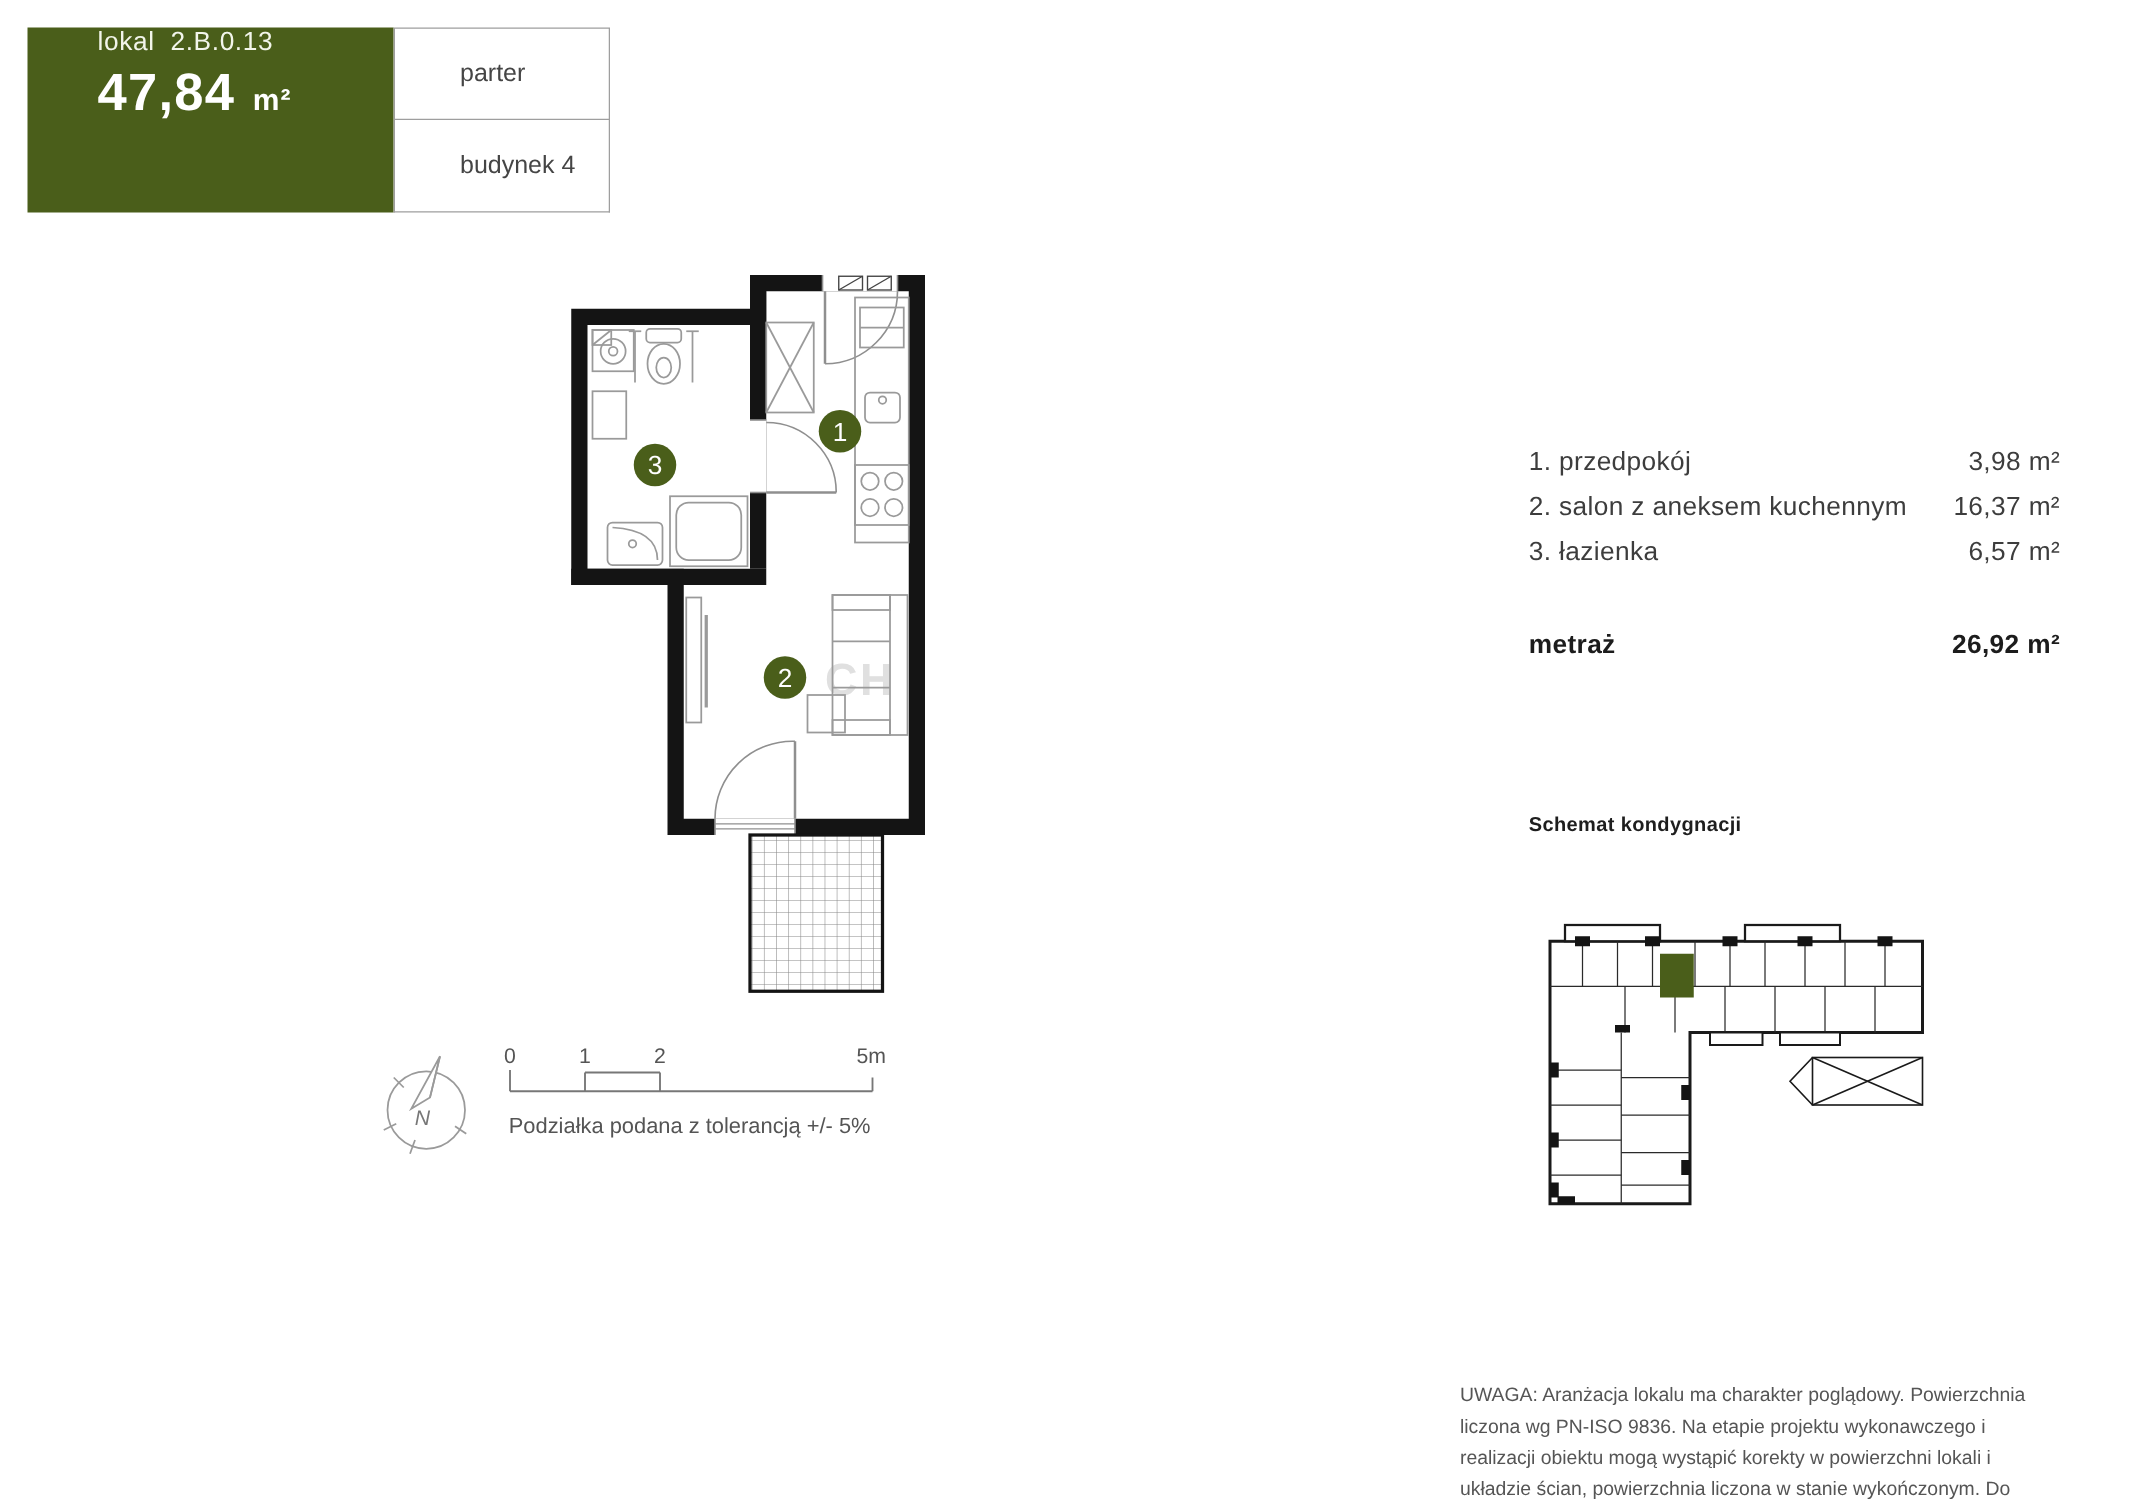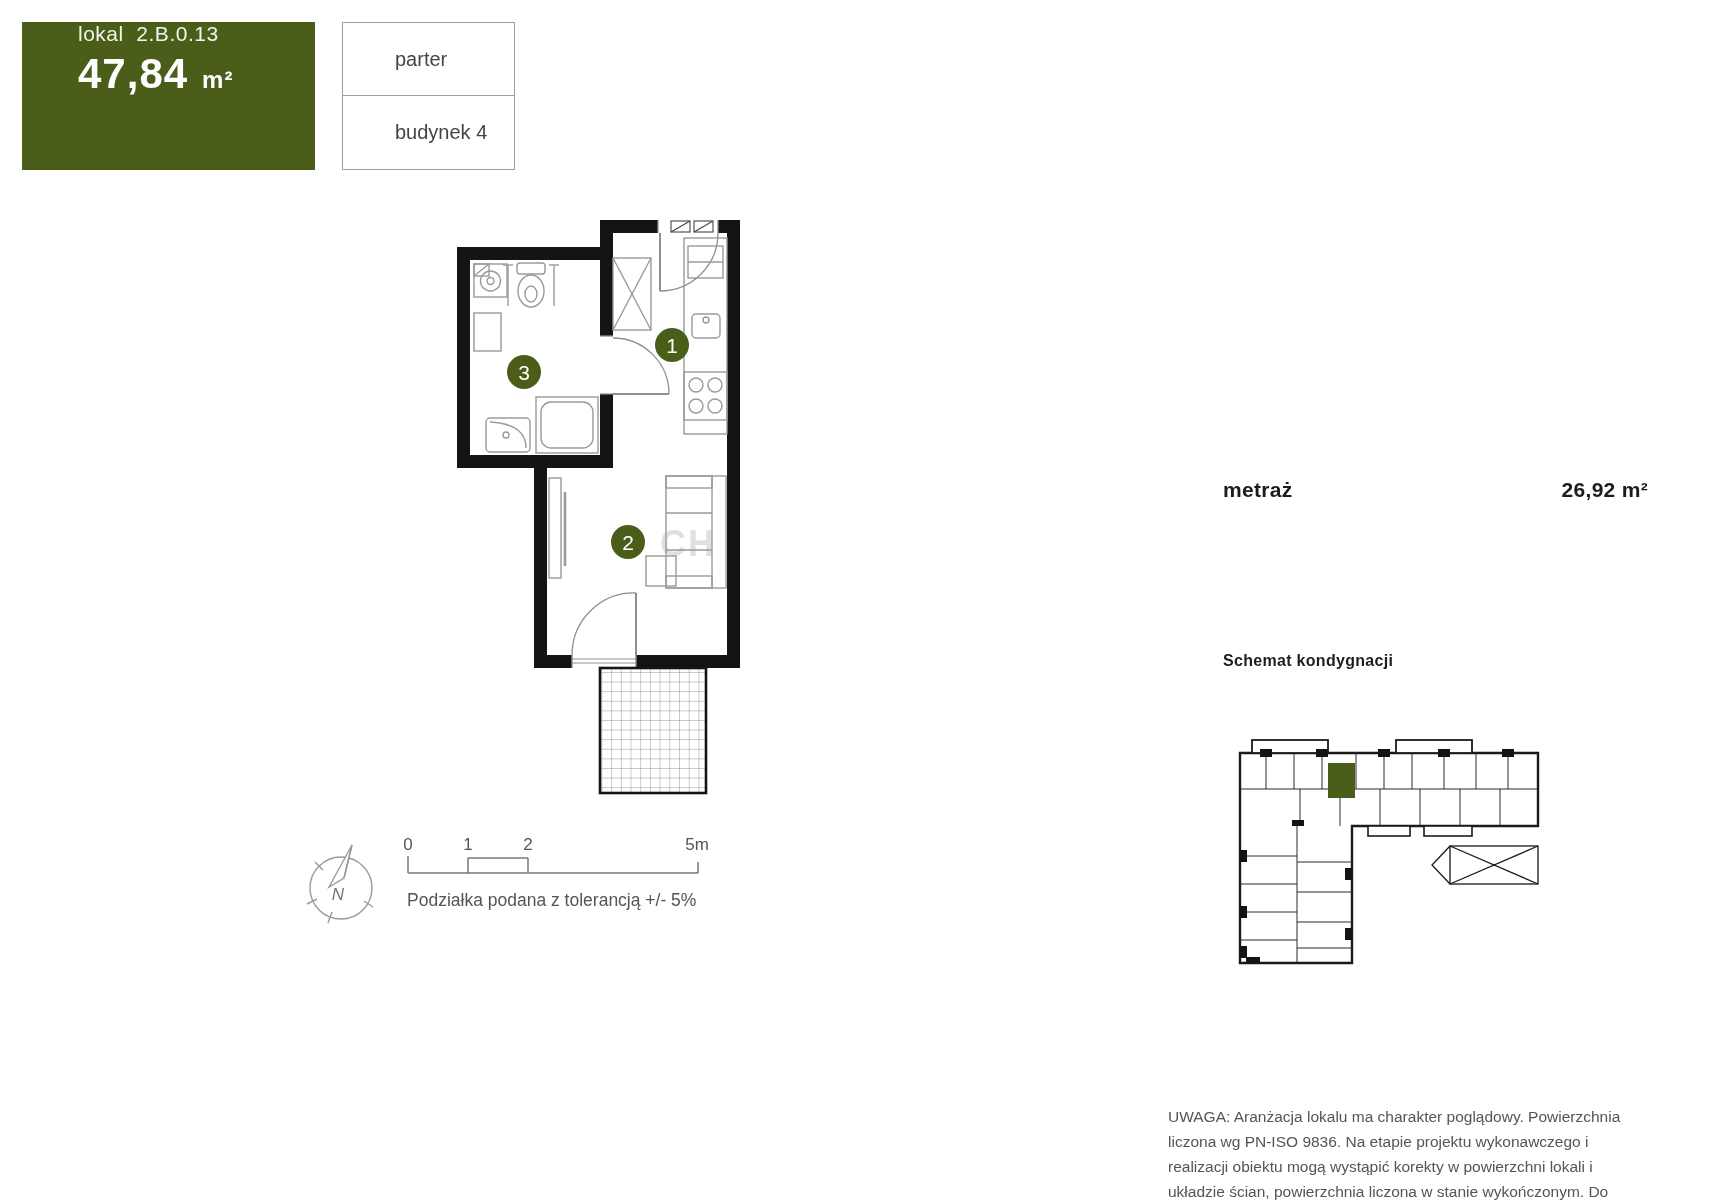--- a/index.html
+++ b/index.html
@@ -5,48 +5,62 @@
   html,body{margin:0;padding:0;background:#ffffff;}
   .canvas{position:relative;width:1724px;height:1200px;background:#ffffff;overflow:hidden;
           font-family:"Liberation Sans",sans-serif;color:#3d3d3d;}
   svg{position:absolute;left:0;top:0;}
   
   .hdr-green{position:absolute;left:22px;top:22px;width:293px;height:148px;background:#4A5E1A;
              display:flex;flex-direction:column;padding-left:56px;box-sizing:border-box;}
   .hdr-lokal{color:#f2f5ea;font-size:21px;letter-spacing:.5px;white-space:pre;margin-bottom:7px;}
   .hdr-area{color:#ffffff;font-weight:bold;font-size:42px;letter-spacing:1px;line-height:1;}
   .hdr-area .unit{font-size:24px;margin-left:14px;}
-  .hdr-cells{position:absolute;left:315px;top:22px;width:173px;height:148px;box-sizing:border-box;margin-left:27px;}
+  .hdr-cells{position:absolute;left:315px;top:22px;width:173px;height:148px;box-sizing:border-box;}
   .hdr-cell{box-sizing:border-box;width:100%;height:74px;border:1px solid #9e9e9e;display:flex;
             align-items:center;padding-left:52px;font-size:20px;color:#454545;background:#fff;}
   .hdr-cell.bottom{border-top:none;}
   
   .legend{position:absolute;left:1223px;top:352px;width:425px;font-size:21px;color:#3d3d3d;letter-spacing:.3px;}
   .legend-row{display:flex;justify-content:space-between;height:36px;align-items:center;}
-  .legend-total{position:absolute;left:1223px;top:478px;width:425px;display:flex;justify-content:space-between;
+  .legend-total{position:absolute;left:1223px;top:504px;width:425px;display:flex;justify-content:space-between;
                 font-size:21px;font-weight:bold;color:#1c1c1c;letter-spacing:.3px;}
   .schematic-title{position:absolute;left:1223px;top:652px;font-size:16px;font-weight:bold;color:#1e1e1e;letter-spacing:.3px;}
   .disclaimer{position:absolute;left:1168px;top:1104px;width:482px;font-size:15.5px;line-height:25px;color:#555555;}
 </style>
 </head>
 <body>
 
 <div class="canvas">
 
   <div class="hdr-green">
     <div class="hdr-lokal">lokal  2.B.0.13</div>
     <div class="hdr-area">
       <span>47,84</span><span class="unit">m²</span>
     </div>
   </div>
   <div class="hdr-cells">
     <div class="hdr-cell">parter</div>
     <div class="hdr-cell bottom">budynek 4</div>
   </div>
 
+  <div class="legend">
+    <div class="legend-row">
+      <span>1. przedpokój</span>
+      <span>3,98 m²</span>
+    </div>
+    <div class="legend-row">
+      <span>2. salon z aneksem kuchennym</span>
+      <span>16,37 m²</span>
+    </div>
+    <div class="legend-row">
+      <span>3. łazienka</span>
+      <span>6,57 m²</span>
+    </div>
+  </div>
   <div class="legend-total">
     <span>metraż</span>
     <span>26,92 m²</span>
   </div>
 
   <div class="schematic-title">Schemat kondygnacji</div>
 
   <div class="disclaimer">UWAGA: Aranżacja lokalu ma charakter poglądowy. Powierzchnia liczona wg PN-ISO 9836. Na etapie projektu wykonawczego i realizacji obiektu mogą wystąpić korekty w powierzchni lokali i układzie ścian, powierzchnia liczona w stanie wykończonym. Do obliczeń przyjęto 1,5cm tynku.</div>
 
   <svg width="1724" height="1200" viewBox="0 0 1724 1200">

